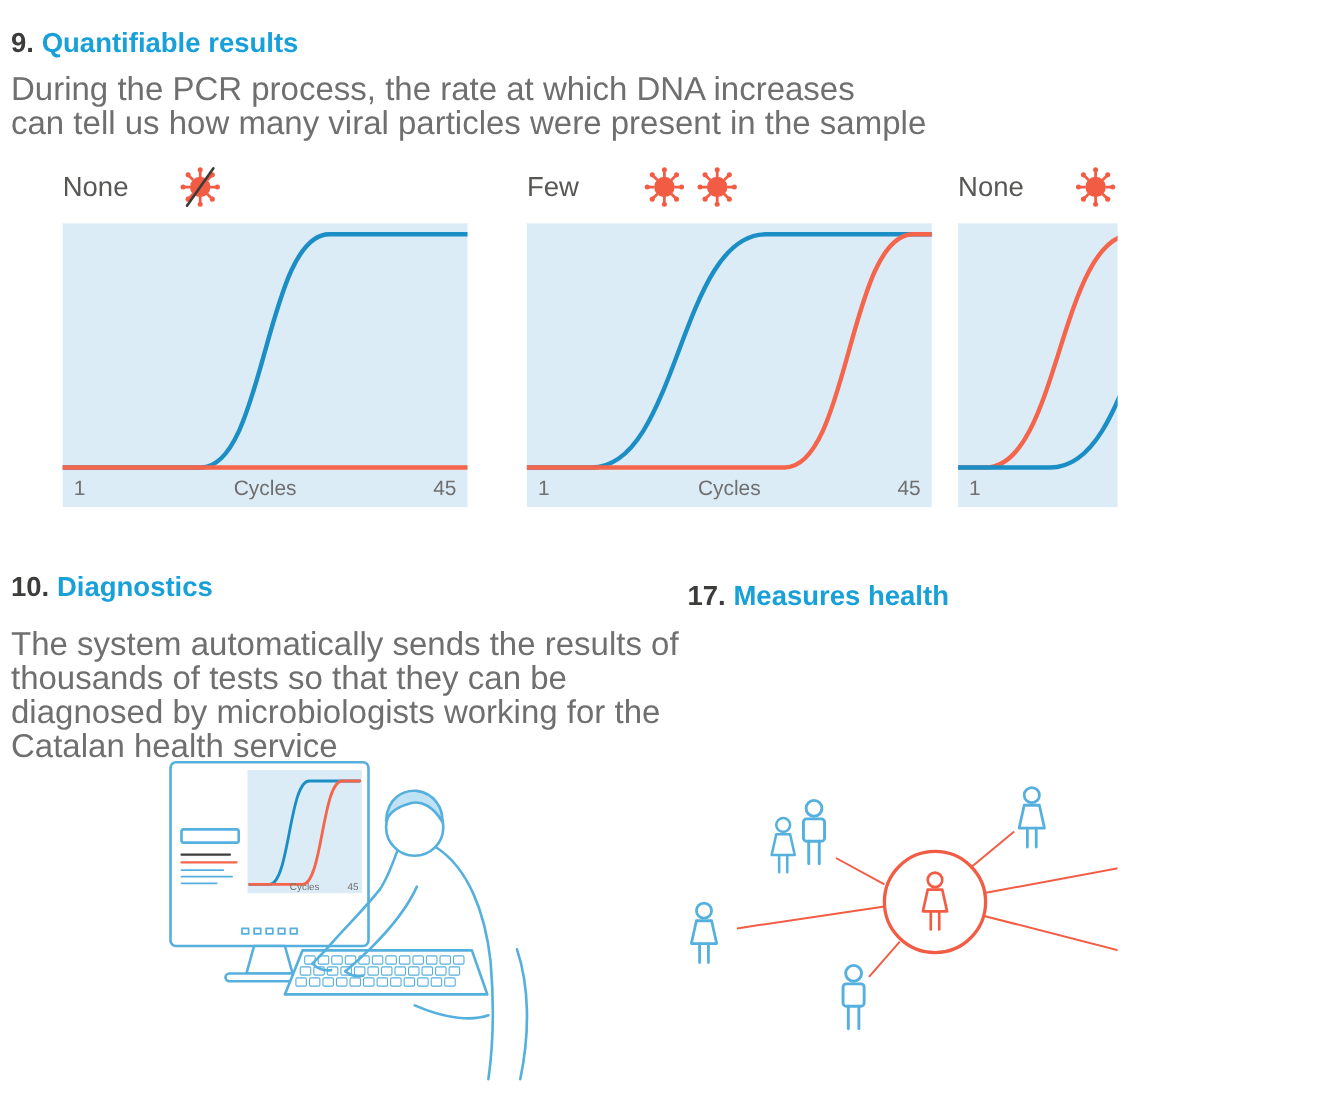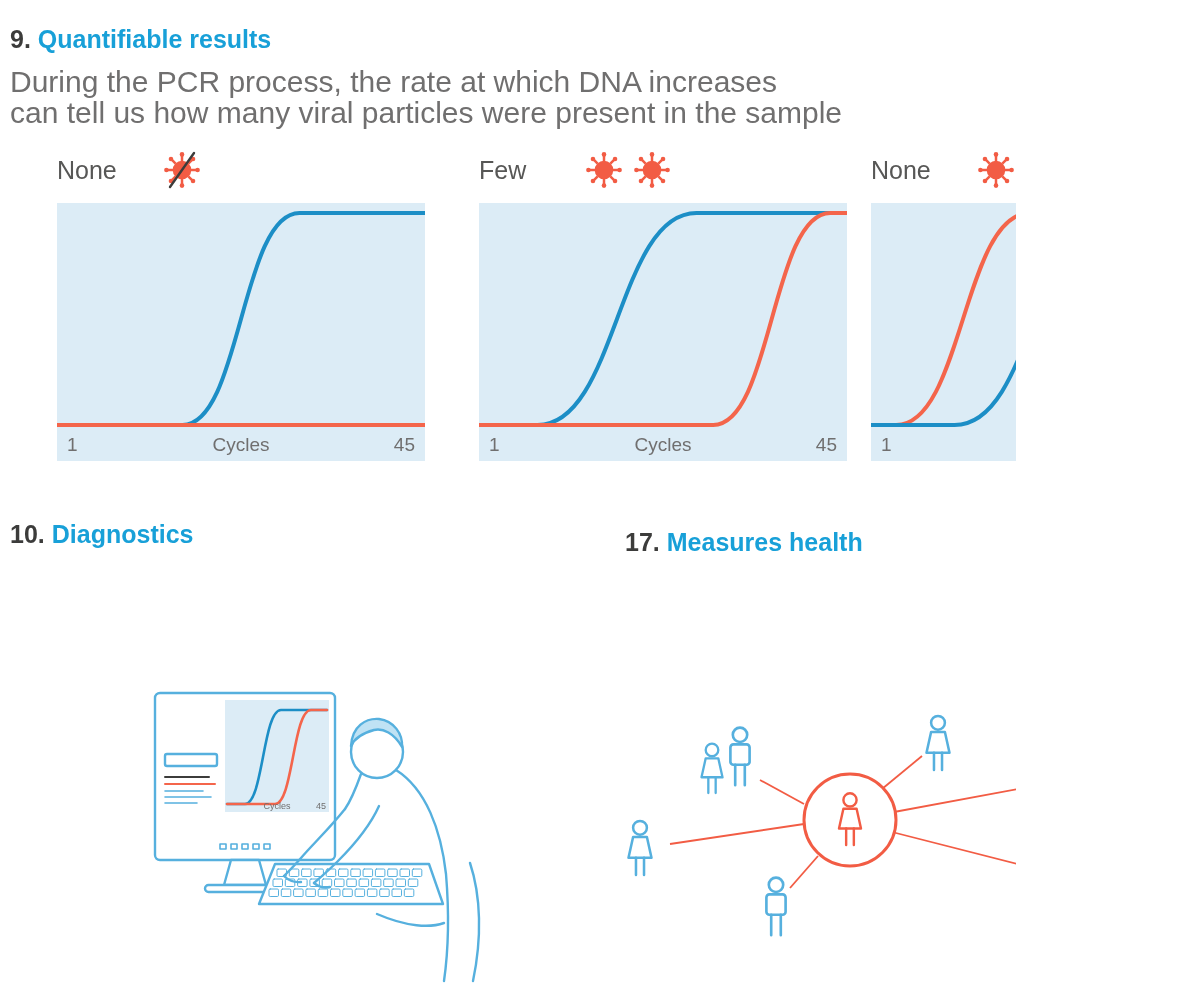--- a/index.html
+++ b/index.html
@@ -254,20 +254,24 @@
         <span class="axis-start">1</span>
         <span class="axis-mid">Cycles</span>
         <span class="axis-end">45</span>
       </div>
     </div>
   </div>
 
   <h2 class="heading" style="left:10px;top:520px">
     <span class="num">10.</span><span class="title">Diagnostics</span>
   </h2>
+  <p class="desc" style="left:10px;top:570px">The system automatically sends the results of
+thousands of tests so that they can be
+diagnosed by microbiologists working for the
+Catalan health service</p>
 
   <h2 class="heading" style="left:625px;top:528px">
     <span class="num">17.</span><span class="title">Measures health</span>
   </h2>
 
   <svg class="illus" style="left:125px;top:678px" width="400" height="320" viewBox="0 0 400 320">
     <g class="lineart">
       <path d="M 345 185 C 356 218 357 260 348 303"></path>
       <rect class="white-fill" x="30" y="15" width="180" height="167" rx="5"></rect>
       <rect class="panel-fill" x="100" y="22" width="104" height="112"></rect>

